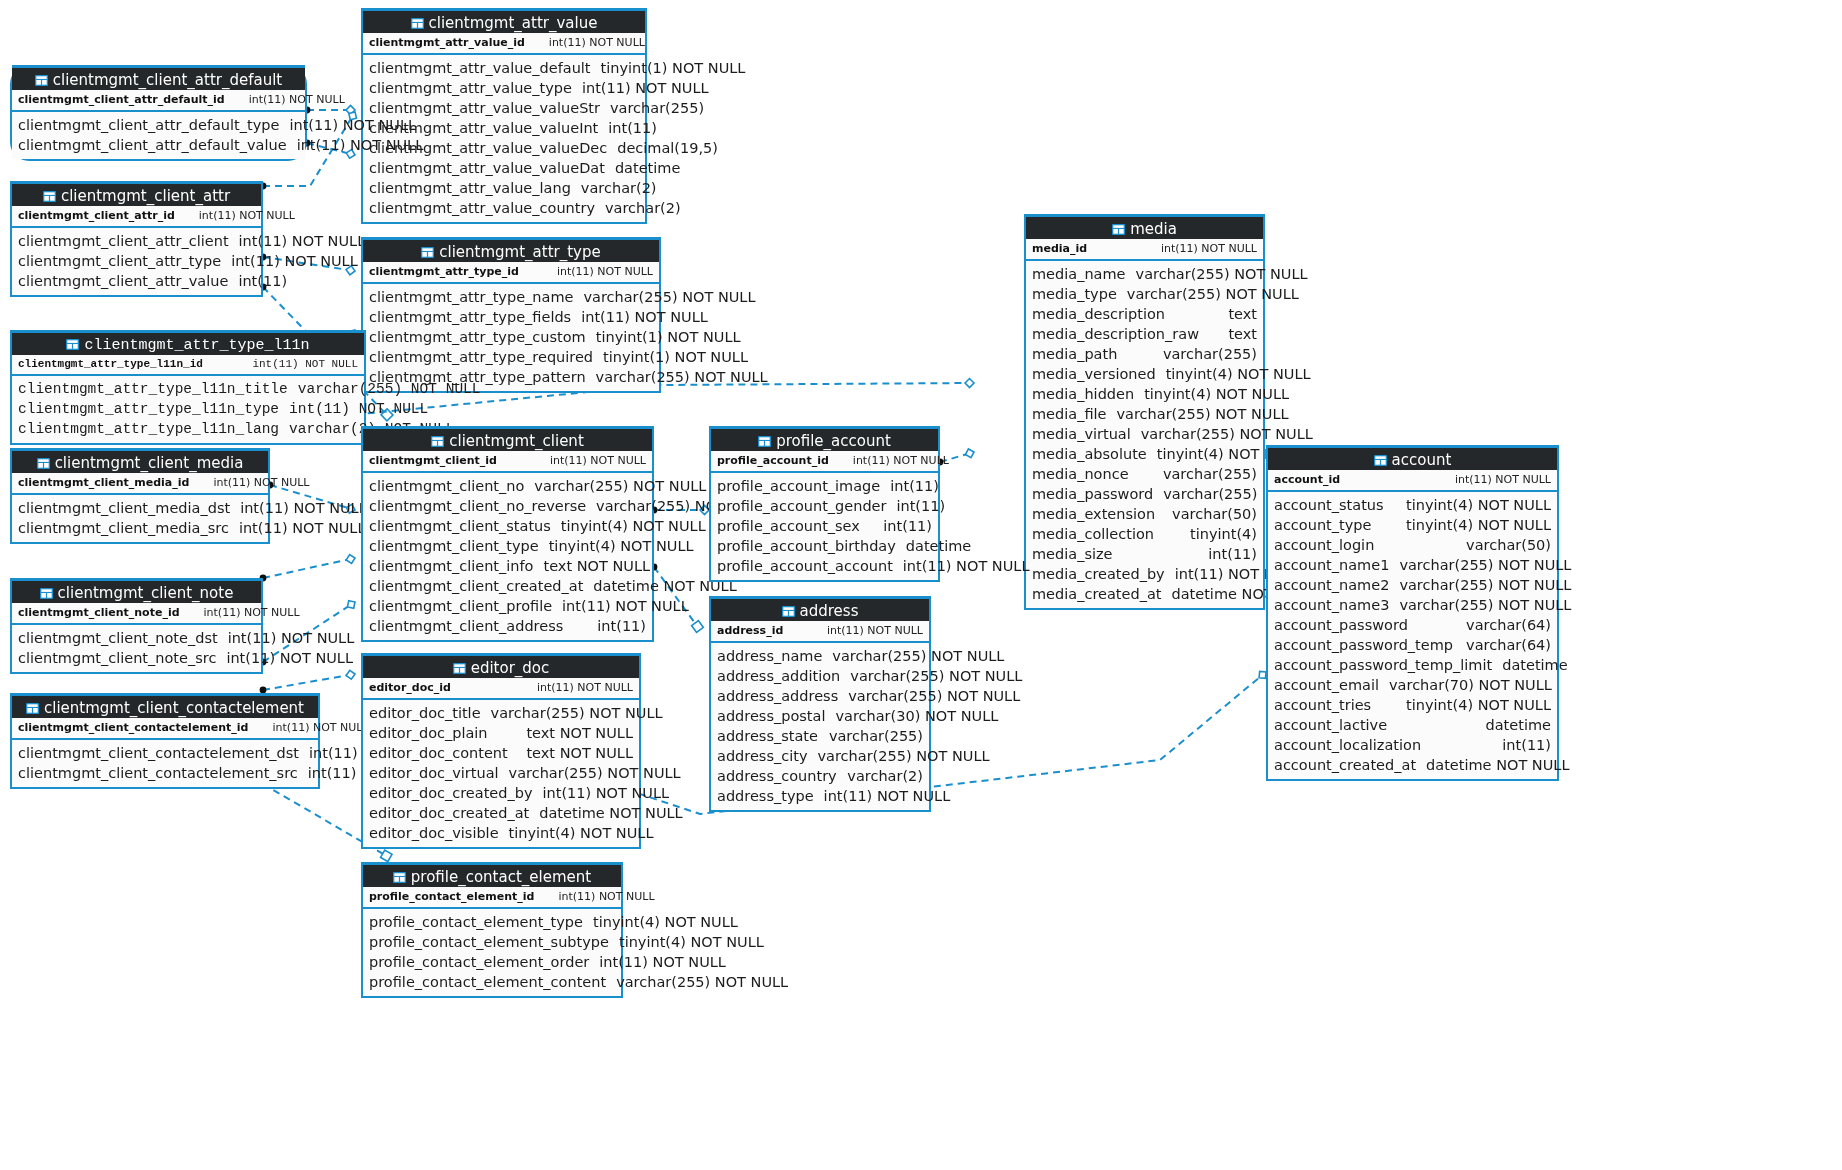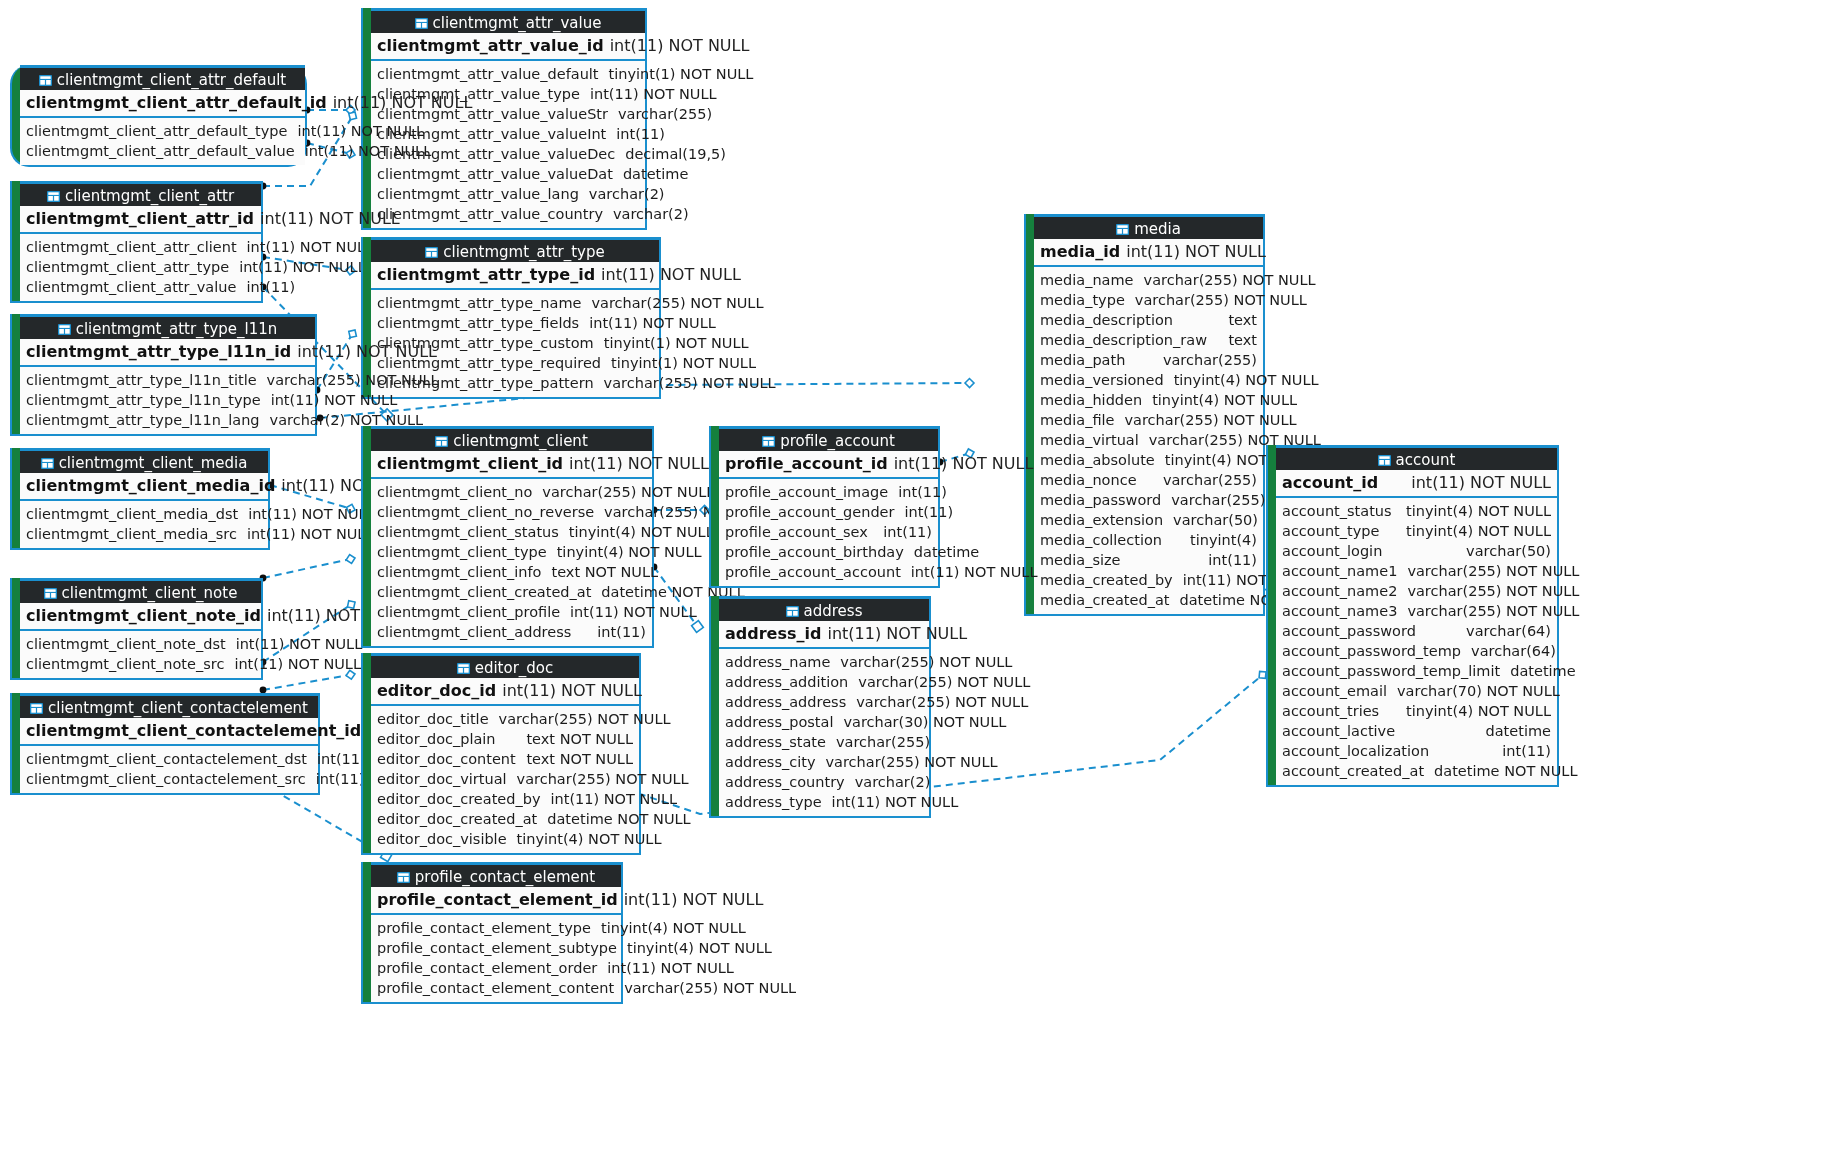--- a/index.html
+++ b/index.html
@@ -13,21 +13,20 @@
   }
   #canvas { position:absolute; inset:0; }
   svg#links { position:absolute; left:0; top:0; width:1842px; height:1170px; pointer-events:none; }
 
   .table {
     position:absolute;
     background:#15803d;
     border:2px solid #1a8fce;
     border-top:none;
     box-shadow:0 0 0 0 rgba(0,0,0,0);
-    padding-left:8px;
   }
   .t-header {
     background:#24282a;
     color:#ffffff;
     font-size:15px;
     height:25px;
     line-height:25px;
     text-align:center;
     border-top:3px solid #1a8fce;
     white-space:nowrap;
@@ -38,27 +37,27 @@
     display:inline-block;
     width:13px; height:11px;
     vertical-align:-1px;
     margin-right:5px;
   }
   .t-pk {
     display:flex;
     justify-content:space-between;
     align-items:center;
     font-weight:bold;
-    font-size:16px;
+    font-size:11px;
     color:#111;
     padding:3px 6px 4px 6px;
     border-bottom:2px solid #1a8fce;
     background:#fbfbfb;
     white-space:nowrap;
-    gap:6px;
+    gap:24px;
   }
   .t-pk .ctype { font-weight:normal; color:#222; }
   .t-body { padding:3px 0 4px 0; background:#fbfbfb; }
   .t-row {
     display:flex;
     justify-content:space-between;
     align-items:center;
     font-size:14.5px;
     color:#1c1c1c;
     padding:1px 6px;
@@ -281,21 +280,21 @@
           <div class="t-row">
             <span class="cname">clientmgmt_attr_type_required</span>
             <span class="ctype">tinyint(1) NOT NULL</span>
           </div>
           <div class="t-row">
             <span class="cname">clientmgmt_attr_type_pattern</span>
             <span class="ctype">varchar(255) NOT NULL</span>
           </div>
         </div>
       </div>
-      <div class="table" style="left: 10px; top: 314px; width: 307px;">
+      <div class="table" style="left: 10px; top: 330px; width: 356px; font-family: Liberation Mono, monospace;">
         <div class="t-header"><span class="hicon"><svg width="13" height="11" viewBox="0 0 13 11">
               <rect x="0" y="0" width="13" height="11" rx="1" fill="#1a8fce"></rect>
               <rect x="1.3" y="1.3" width="10.4" height="2.6" fill="#ffffff"></rect>
               <rect x="1.3" y="5.0" width="4.6" height="4.7" fill="#ffffff"></rect>
               <rect x="7.1" y="5.0" width="4.6" height="4.7" fill="#ffffff"></rect>
             </svg></span><span>clientmgmt_attr_type_l11n</span></div>
         <div class="t-pk">
           <span class="cname">clientmgmt_attr_type_l11n_id</span>
           <span class="ctype">int(11) NOT NULL</span>
         </div>

